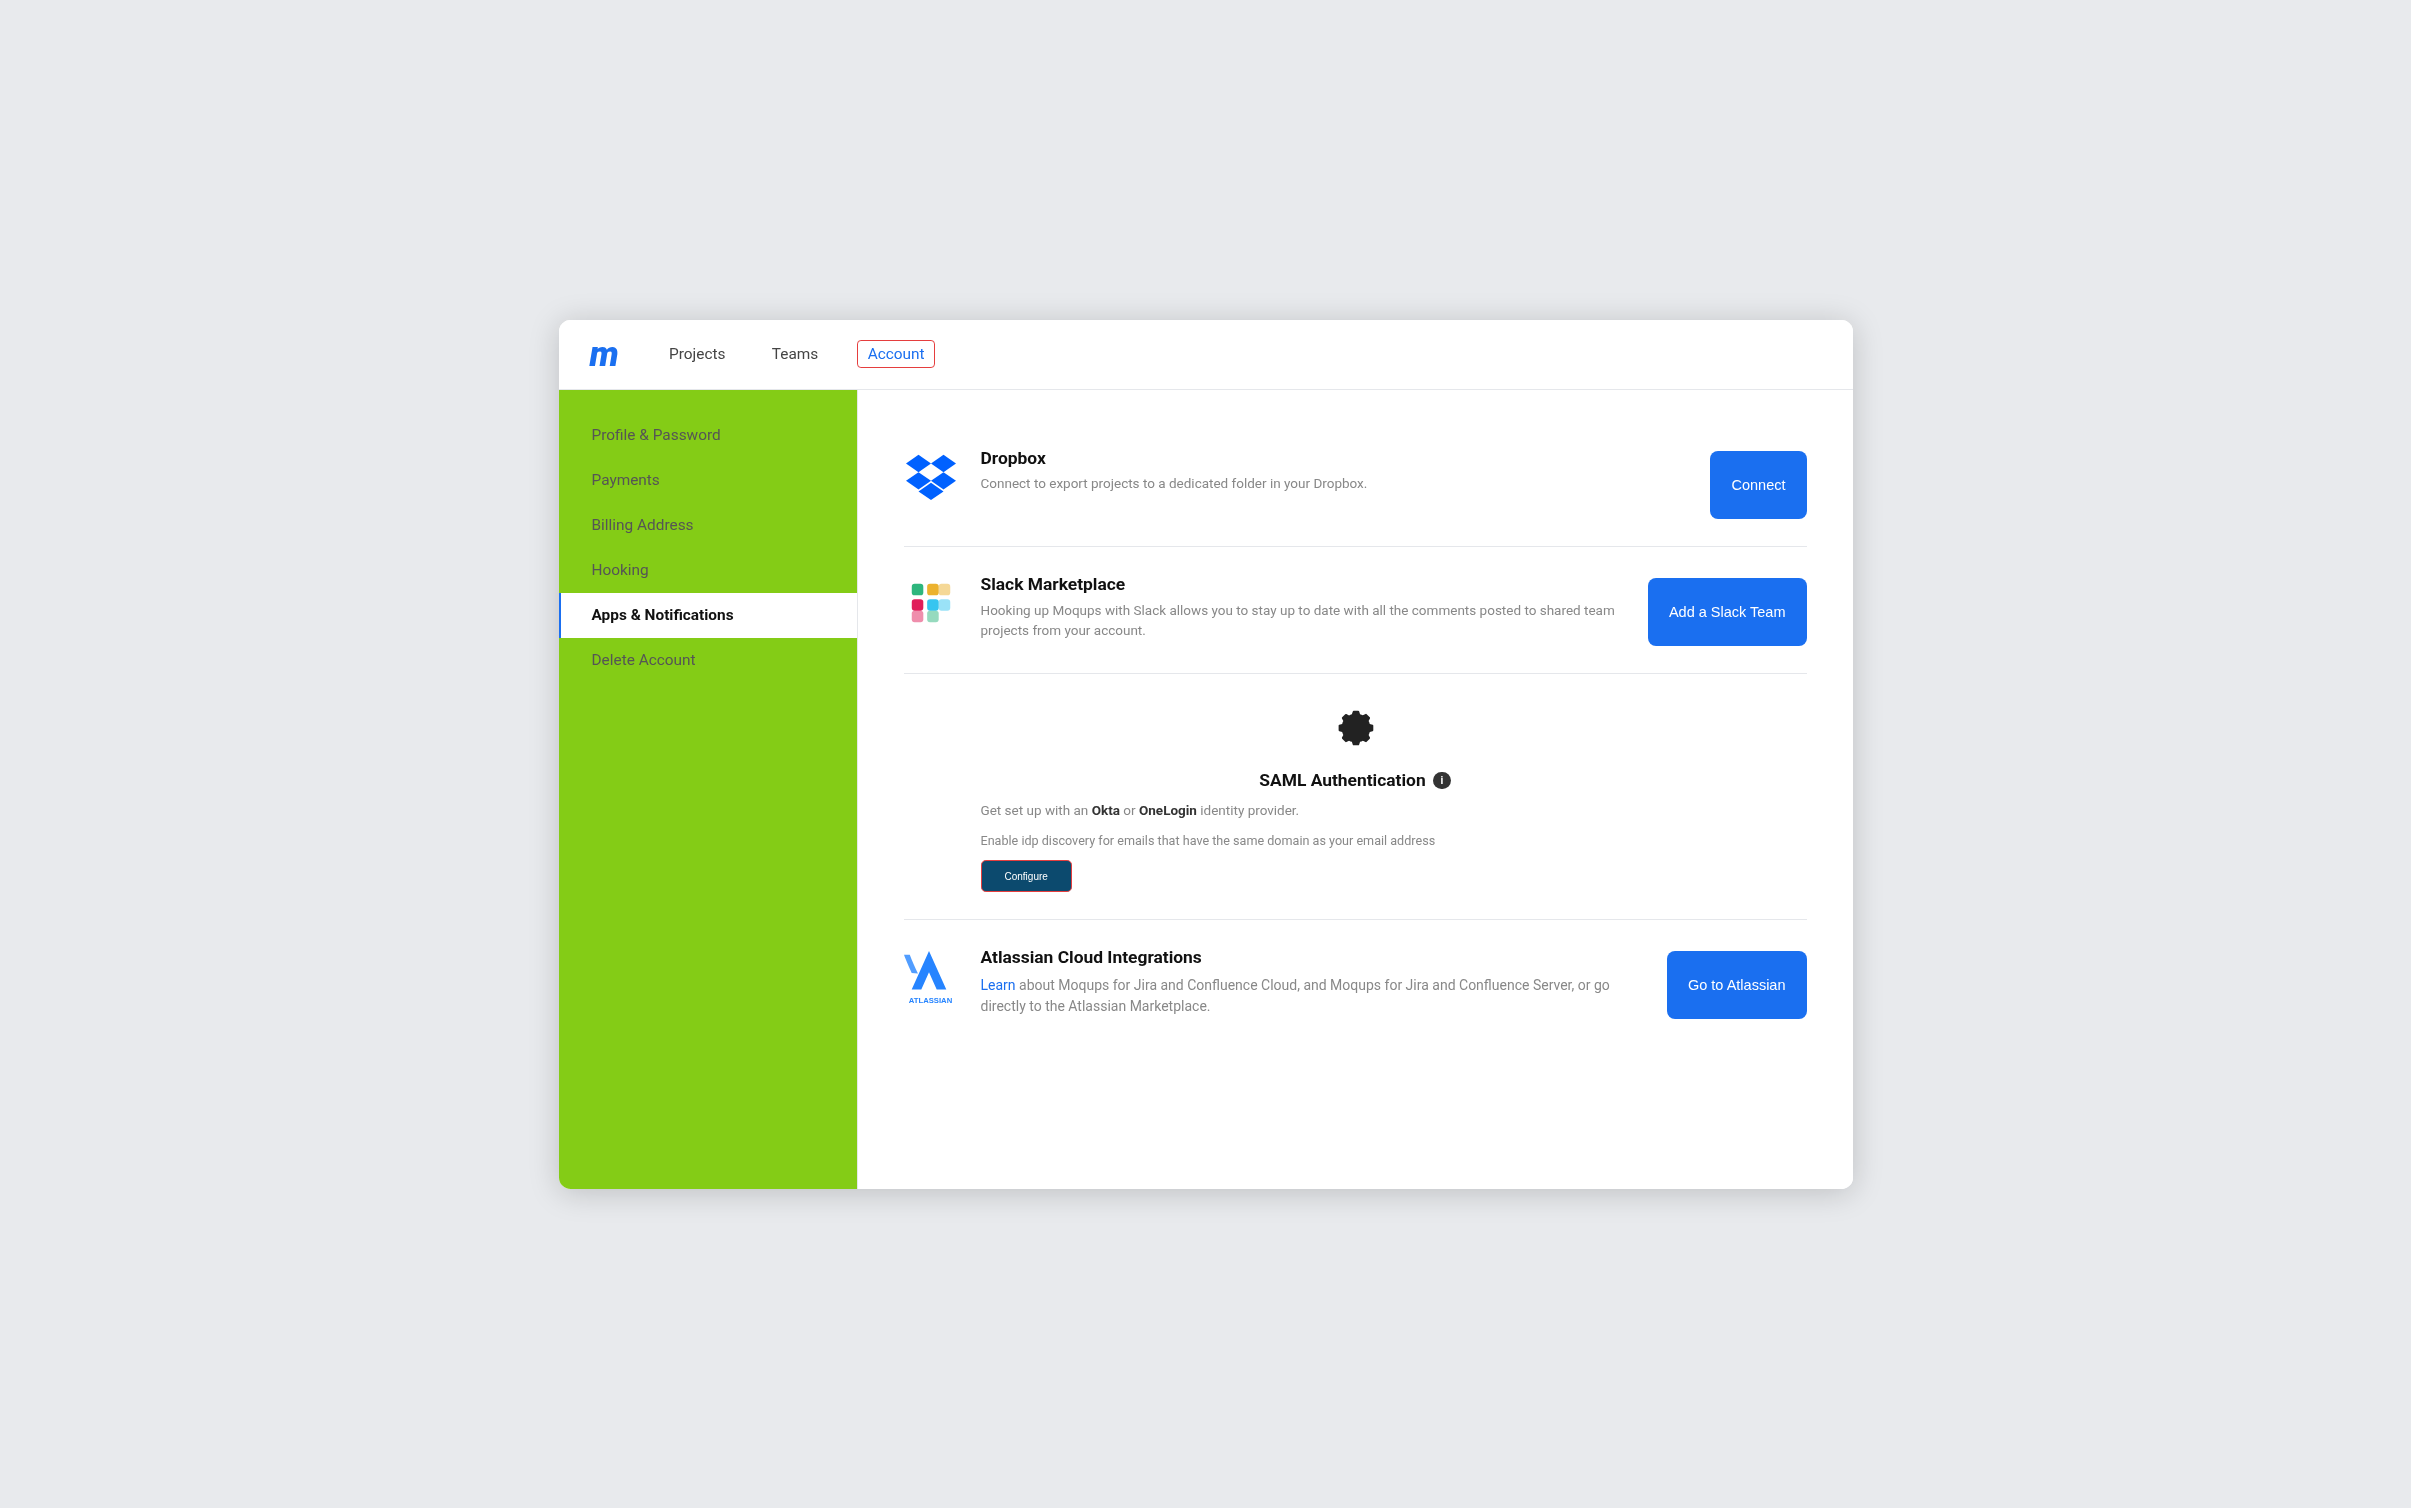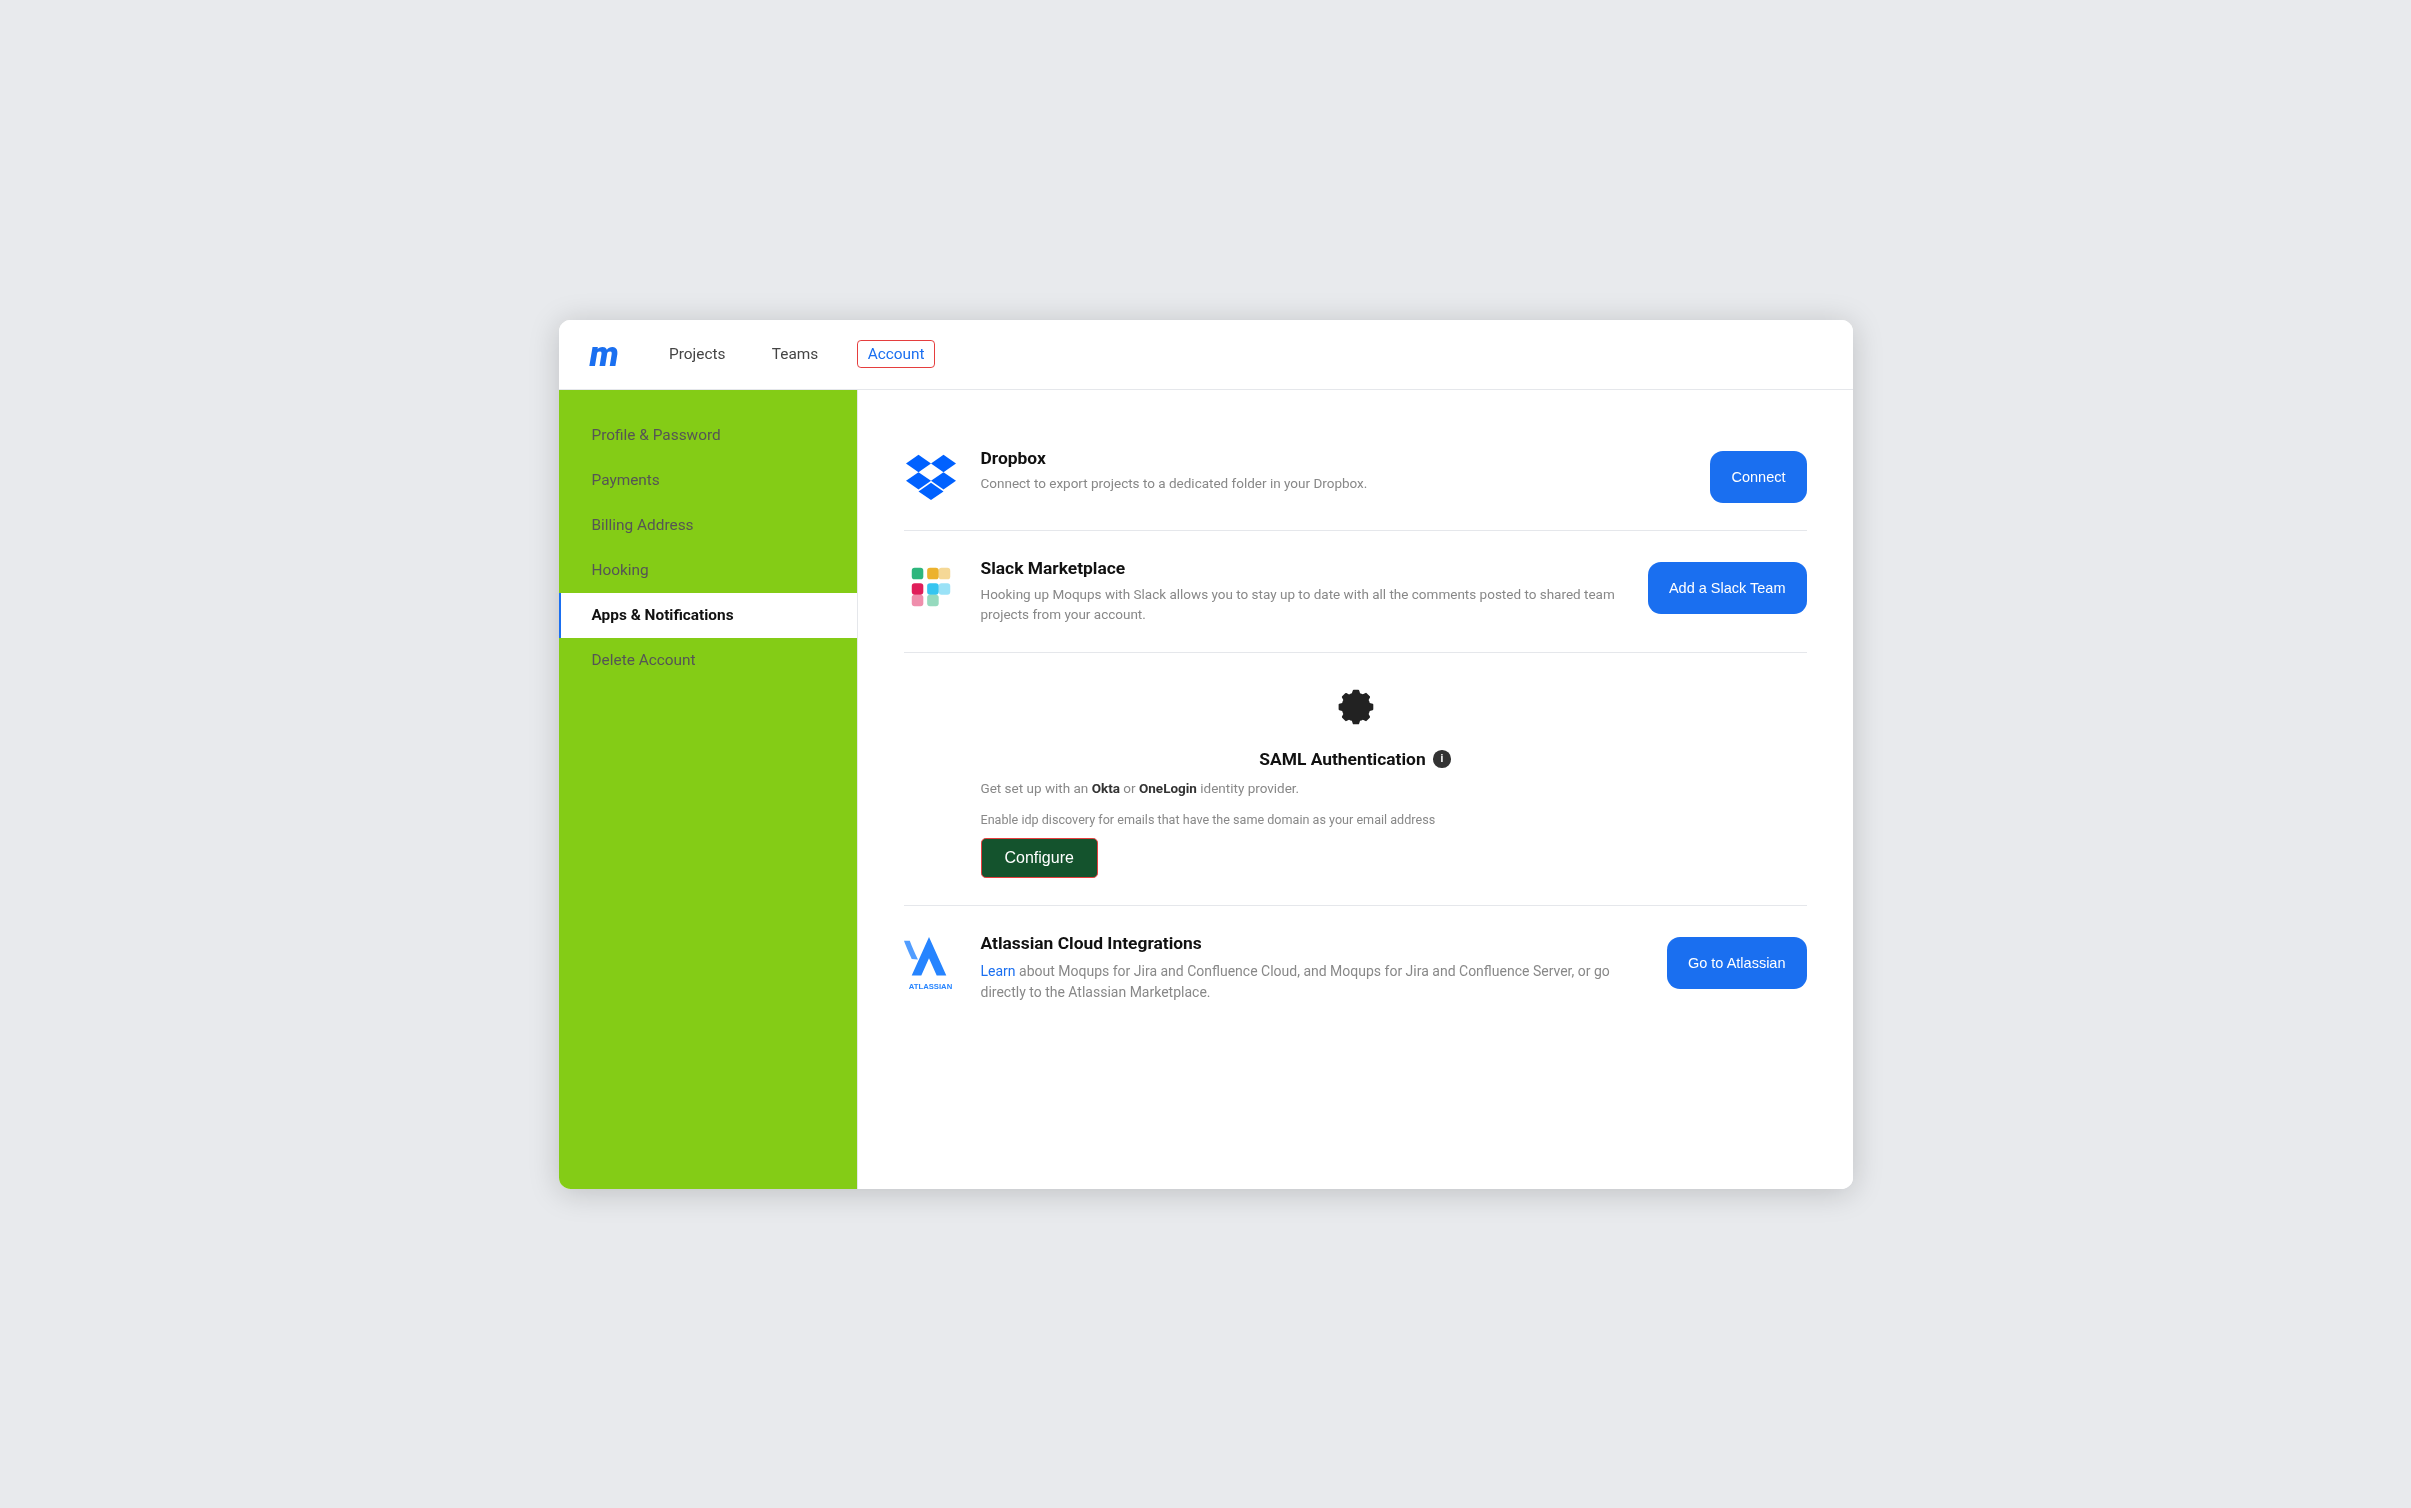--- a/index.html
+++ b/index.html
@@ -113,22 +113,22 @@
     }
     .section-action {
       display: flex;
       align-items: flex-start;
       padding-top: 3.9px;
     }
     .btn-primary {
       background: #1a6ff0;
       color: #fff;
       border: none;
-      border-radius: 13px;
-      padding: 18px 21px;
+      border-radius: 8px;
+      padding: 26px 21px;
       font-size: 14.5px;
       cursor: pointer;
       white-space: nowrap;
     }
     
     .dropbox-icon {
       width: 50px;
       height: 50px;
     }
     
@@ -229,26 +229,26 @@
       box-shadow: 0 1px 2.9px rgba(0,0,0,0.3);
     }
     .toggle-label {
       font-size: 13.5px;
       color: #555;
     }
     .configure-btn-wrap {
       margin-left: 77px;
     }
     .btn-configure {
-      background: #14532d;
+      background: #0c4a6e;
       color: #fff;
       border: 1.9px solid #e53e3e;
       border-radius: 4.8px;
       padding: 9.7px 23px;
-      font-size: 16px;
+      font-size: 10px;
       cursor: pointer;
     }
     
     .atlassian-section {
       display: flex;
       align-items: flex-start;
       padding: 27px 0;
       gap: 23px;
     }
     .atlassian-icon {

